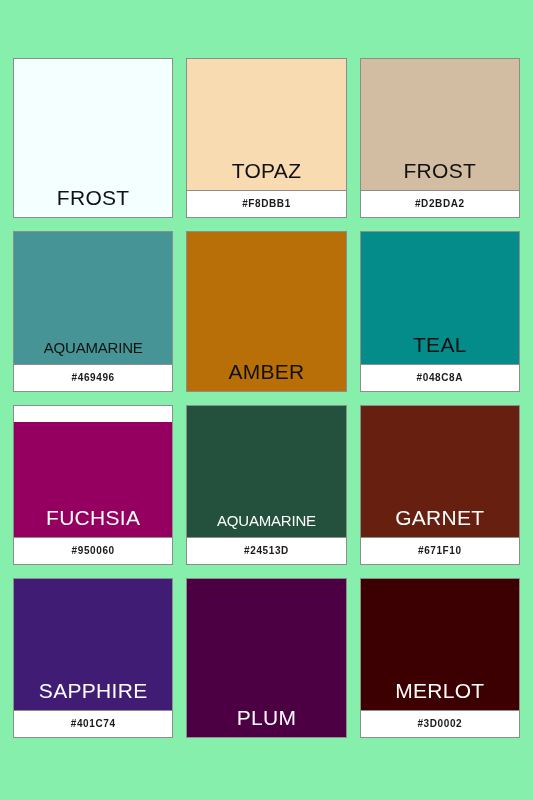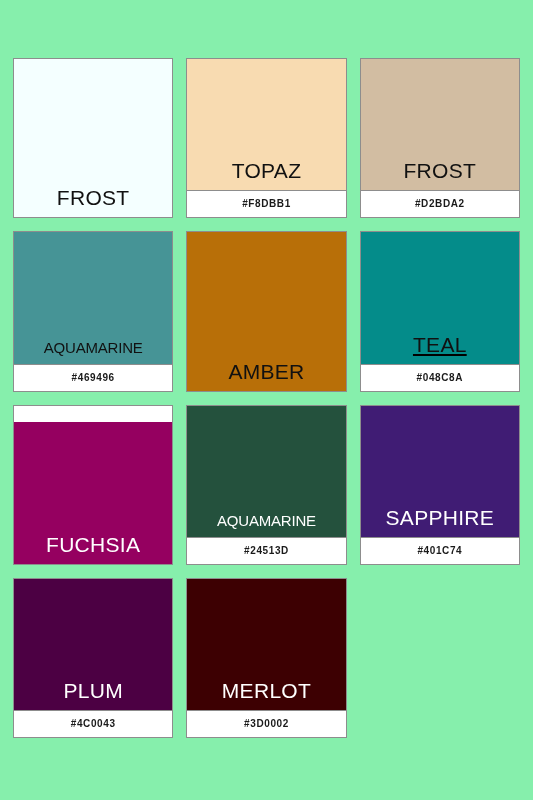--- a/index.html
+++ b/index.html
@@ -120,59 +120,67 @@
     </div>
   </div>
 
   <div class="swatch-card">
     <div class="swatch-color" style="background: rgb(184, 111, 8);">
       <span class="swatch-name" style="color: rgb(17, 17, 17);">AMBER</span>
     </div>
   </div>
 
   <div class="swatch-card">
-    <div class="swatch-color" style="background: rgb(4, 140, 138); text-decoration: underline;">
+    <div class="swatch-color" style="background: rgb(4, 140, 138);">
       <span class="swatch-name" style="color: rgb(17, 17, 17);">TEAL</span>
     </div>
     <div class="swatch-hexbar">
       <span class="swatch-hex">#048C8A</span>
     </div>
   </div>
 
   <div class="swatch-card">
     <div class="swatch-color" style="background: rgb(149, 0, 96); margin-top: 16px;">
       <span class="swatch-name" style="color: rgb(255, 255, 255);">FUCHSIA</span>
+    </div>
+    <div class="swatch-hexbar">
+      <span class="swatch-hex">#950060</span>
     </div>
   </div>
 
   <div class="swatch-card">
     <div class="swatch-color" style="background: rgb(36, 81, 61);">
       <span class="swatch-name long" style="color: rgb(255, 255, 255);">AQUAMARINE</span>
     </div>
     <div class="swatch-hexbar">
       <span class="swatch-hex">#24513D</span>
     </div>
   </div>
 
+  <div class="swatch-card">
+    <div class="swatch-color" style="background: rgb(103, 31, 16);">
+      <span class="swatch-name" style="color: rgb(255, 255, 255);">GARNET</span>
+    </div>
+    <div class="swatch-hexbar">
+      <span class="swatch-hex">#671F10</span>
+    </div>
+  </div>
 
   <div class="swatch-card">
     <div class="swatch-color" style="background: rgb(64, 28, 116);">
       <span class="swatch-name" style="color: rgb(255, 255, 255);">SAPPHIRE</span>
     </div>
     <div class="swatch-hexbar">
       <span class="swatch-hex">#401C74</span>
     </div>
   </div>
 
   <div class="swatch-card">
     <div class="swatch-color" style="background: rgb(76, 0, 67);">
       <span class="swatch-name" style="color: rgb(255, 255, 255);">PLUM</span>
-    </div>
-    <div class="swatch-hexbar">
-      <span class="swatch-hex">#4C0043</span>
     </div>
   </div>
 
   <div class="swatch-card">
     <div class="swatch-color" style="background: rgb(61, 0, 2);">
       <span class="swatch-name" style="color: rgb(255, 255, 255);">MERLOT</span>
     </div>
     <div class="swatch-hexbar">
       <span class="swatch-hex">#3D0002</span>
     </div>

